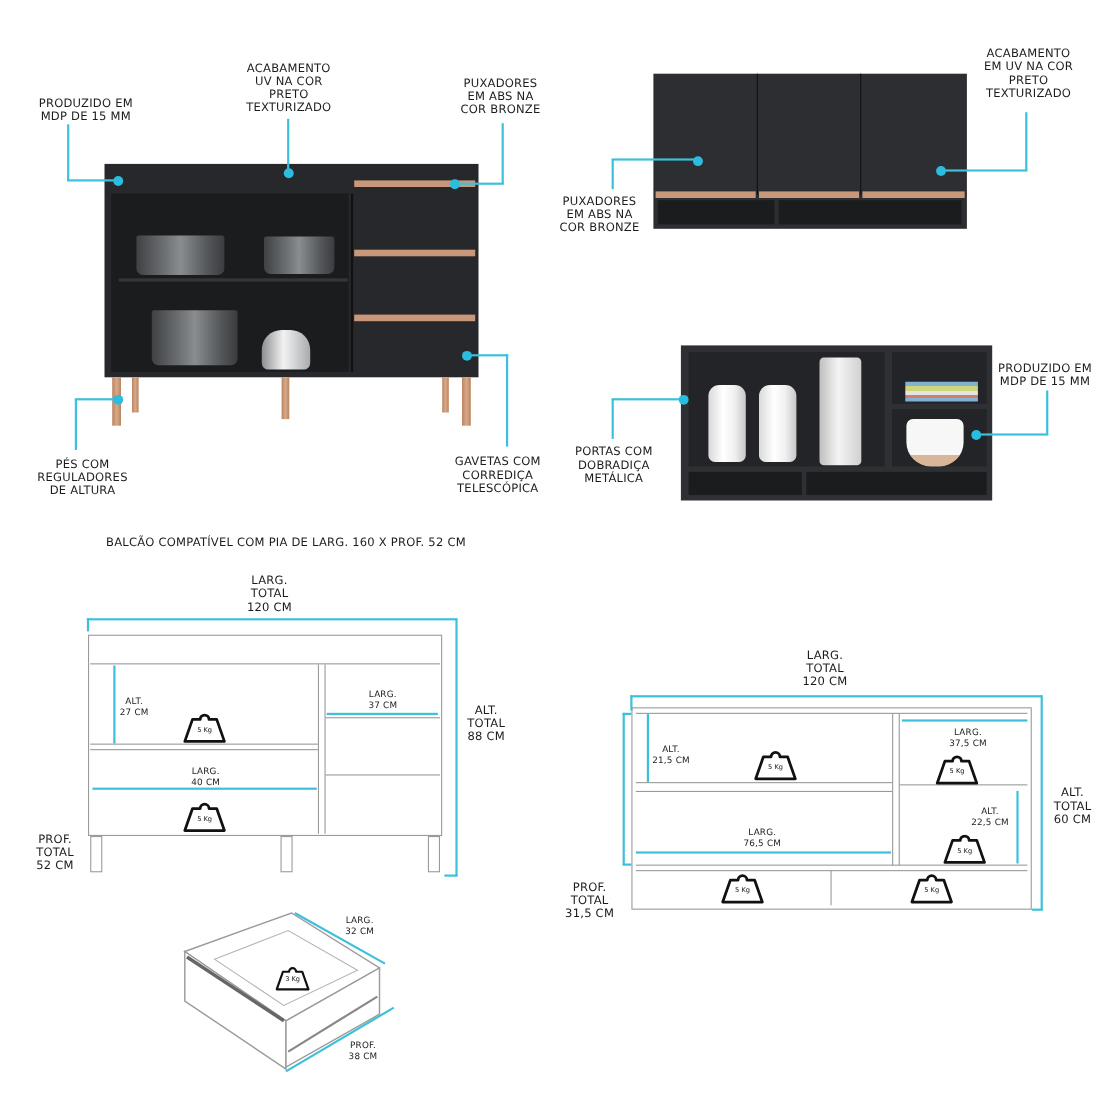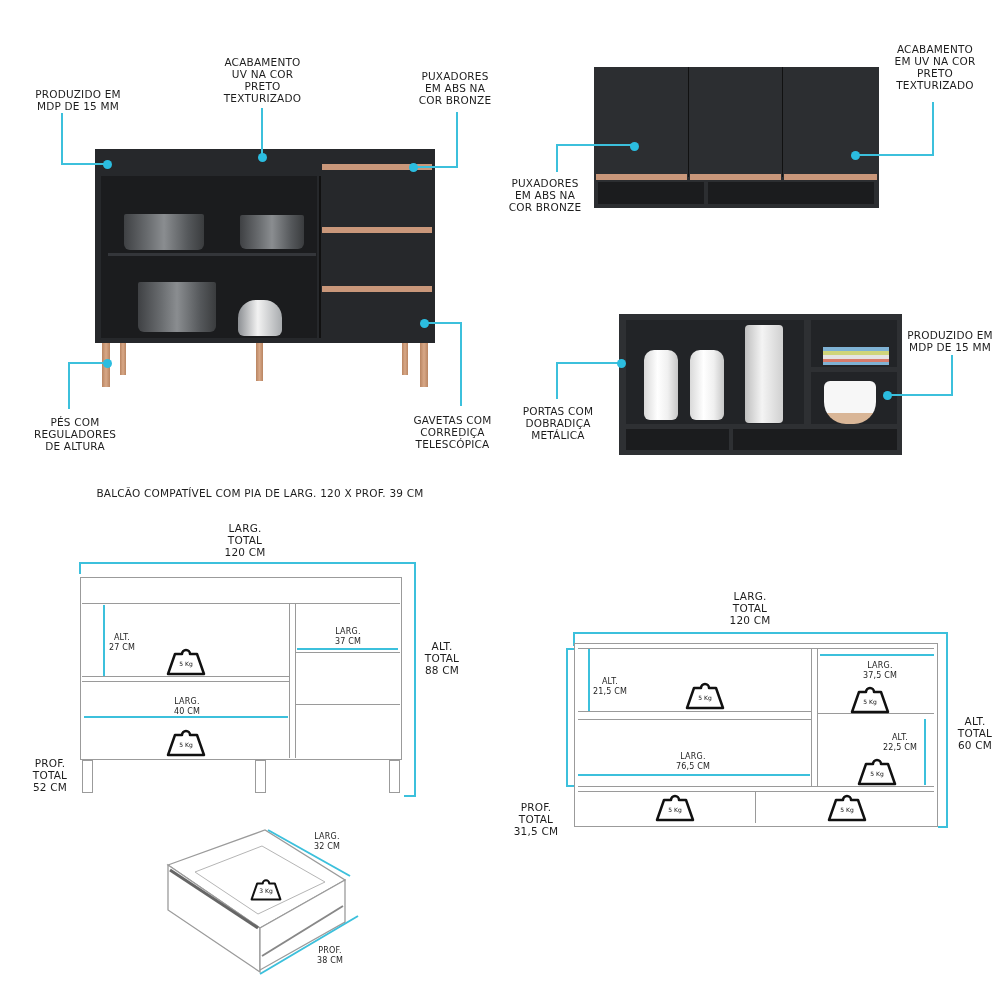--- a/index.html
+++ b/index.html
@@ -121,21 +121,21 @@
 <div class="cy" style="left:556px;top:363px;width:2px;height:36px;"></div>
 <div class="cy" style="left:556px;top:362px;width:65px;height:2px;"></div>
 <div class="dot" style="left:621px;top:363px;"></div>
 
 <div class="lbl" style="left:900px;top:329px;width:100px;">PRODUZIDO EM
 MDP DE 15 MM</div>
 <div class="cy" style="left:951px;top:355px;width:2px;height:40px;"></div>
 <div class="cy" style="left:887px;top:394px;width:66px;height:2px;"></div>
 <div class="dot" style="left:887px;top:395px;"></div>
 
-<div class="lbl" style="left:60px;top:487px;width:400px;font-size:10.5px;text-transform:none;">BALCÃO COMPATÍVEL COM PIA DE LARG. 120 X PROF. 39 CM</div>
+<div class="lbl" style="left:60px;top:487px;width:400px;font-size:10.5px;text-transform:none;">BALCÃO COMPATÍVEL COM PIA DE LARG. 160 X PROF. 52 CM</div>
 
 <div class="lbl" style="left:200px;top:522px;width:90px;">LARG.
 TOTAL
 120 CM</div>
 <div class="cy" style="left:79px;top:562px;width:336px;height:2px;"></div>
 <div class="cy" style="left:79px;top:562px;width:2px;height:12px;"></div>
 <div class="cy" style="left:414px;top:562px;width:2px;height:234px;"></div>
 <div class="cy" style="left:404px;top:795px;width:12px;height:2px;"></div>
 <div class="lbl" style="left:412px;top:640px;width:60px;">ALT.
 TOTAL

